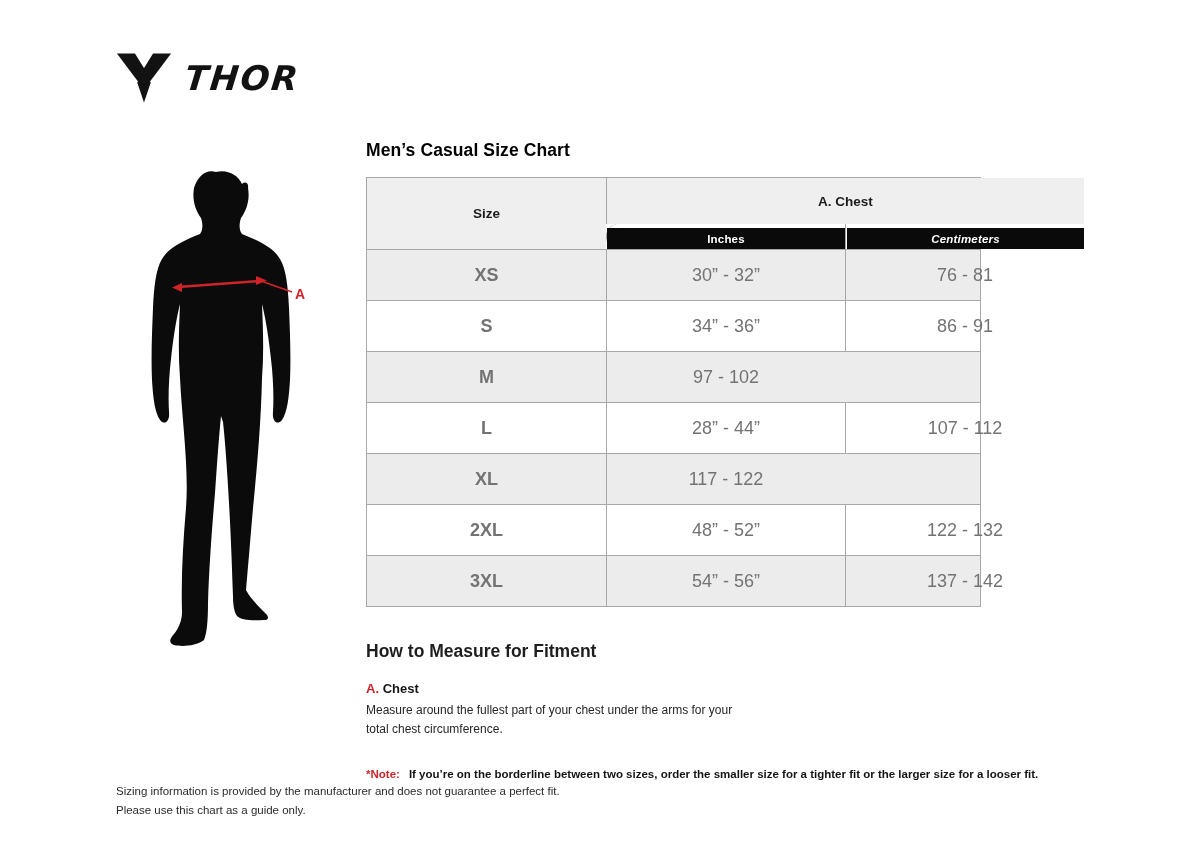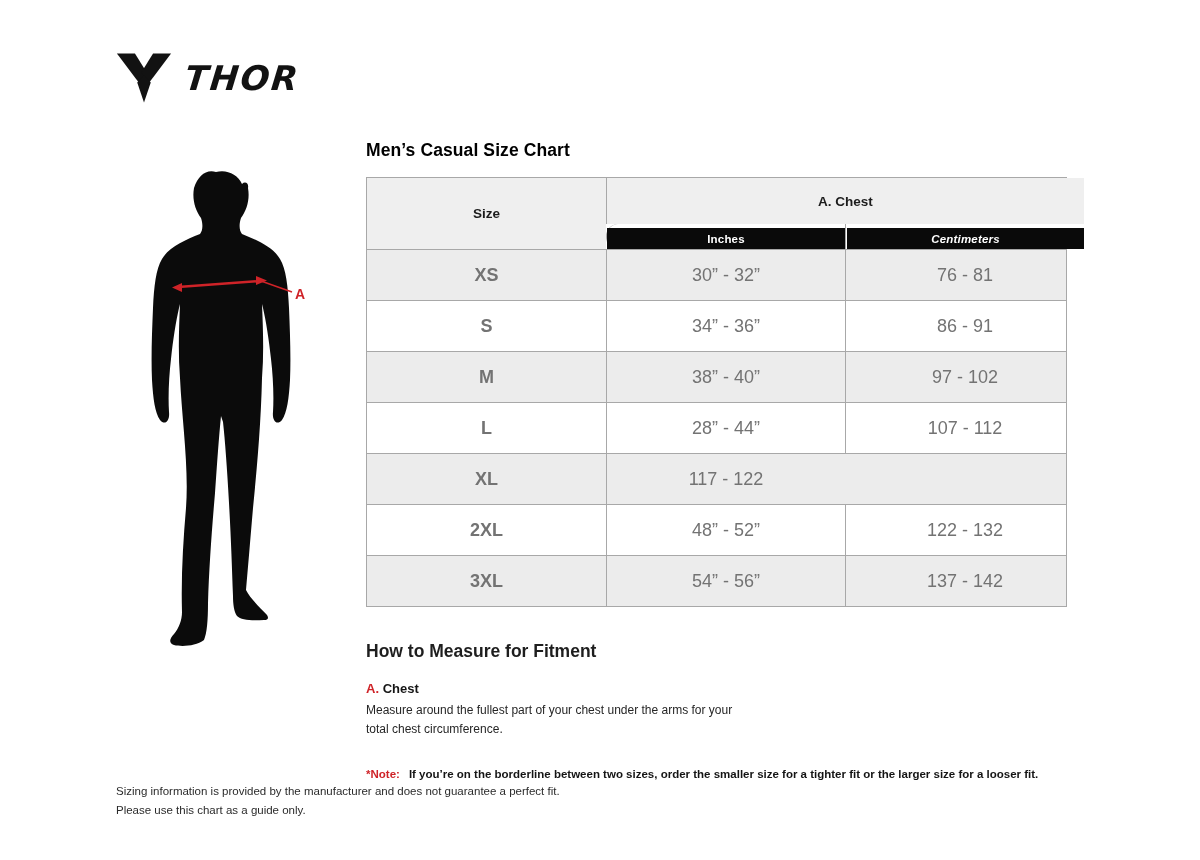--- a/index.html
+++ b/index.html
@@ -17,21 +17,21 @@
   .figure svg{display:block;}
   .accent-fill{fill:var(--red);}
   .accent-stroke{stroke:var(--red);}
   .marker-a{font-family:"Liberation Sans", sans-serif;font-weight:bold;font-size:14px;}
 
   
   .content{position:absolute;left:366px;top:140px;width:719px;}
   .page-title{margin:0 0 16px 0;font-size:17.5px;font-weight:800;color:#000000;letter-spacing:0.1px;}
 
   
-  .size-table{width:701px;border:1px solid var(--border);box-sizing:border-box;background:#fff;}
+  .size-table{width:615px;border:1px solid var(--border);box-sizing:border-box;background:#fff;}
   .thead{display:grid;grid-template-columns:239px 239px 239px;grid-template-rows:46px 25px;}
   .th-size{grid-column:1;grid-row:1/3;background:#efefef;display:flex;align-items:center;justify-content:center;
            font-weight:bold;font-size:13.5px;}
   .th-chest{grid-column:2/4;grid-row:1;background:#efefef;border-left:1px solid var(--border);
             display:flex;align-items:center;justify-content:center;font-weight:bold;font-size:13.5px;}
   .barcell{grid-row:2;padding-top:4px;box-sizing:border-box;background:#fff;border-left:1px solid var(--border);}
   .barcell.inches{grid-column:2;border-radius:12px;}
   .barcell.cm{grid-column:3;font-style:italic;}
   .bar{height:21px;background:var(--bar);color:var(--bartext);display:flex;align-items:center;justify-content:center;
        font-weight:bold;font-size:11.5px;letter-spacing:0.2px;}
@@ -120,21 +120,20 @@
           </div>
 
           <div class="trow">
             <div class="cell size">S</div>
             <div class="cell">34” - 36”</div>
             <div class="cell">86 - 91</div>
           </div>
 
           <div class="trow alt">
             <div class="cell size">M</div>
-            <div class="cell">38” - 40”</div>
             <div class="cell">97 - 102</div>
           </div>
 
           <div class="trow">
             <div class="cell size">L</div>
             <div class="cell">28” - 44”</div>
             <div class="cell">107 - 112</div>
           </div>
 
           <div class="trow alt">

